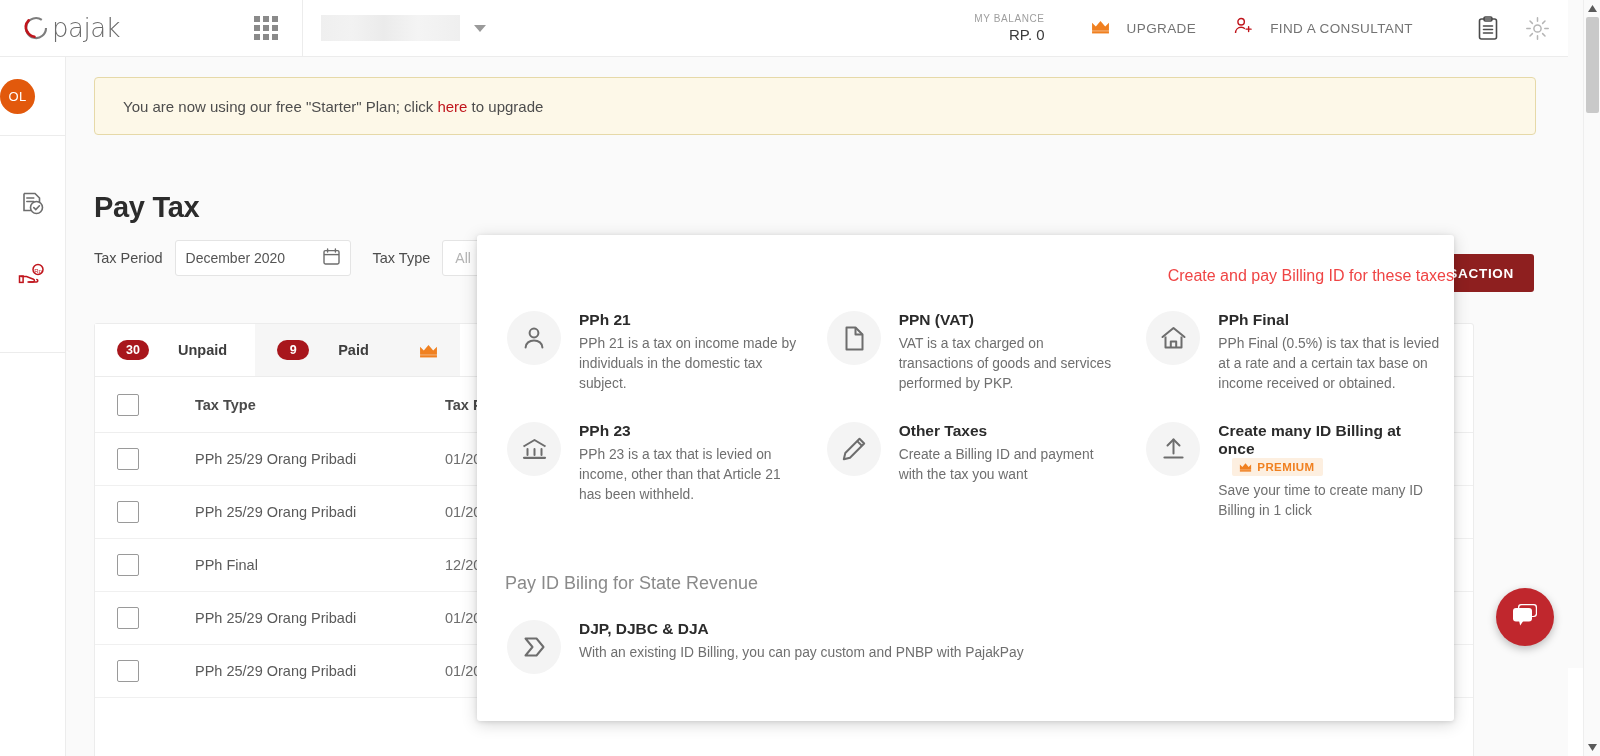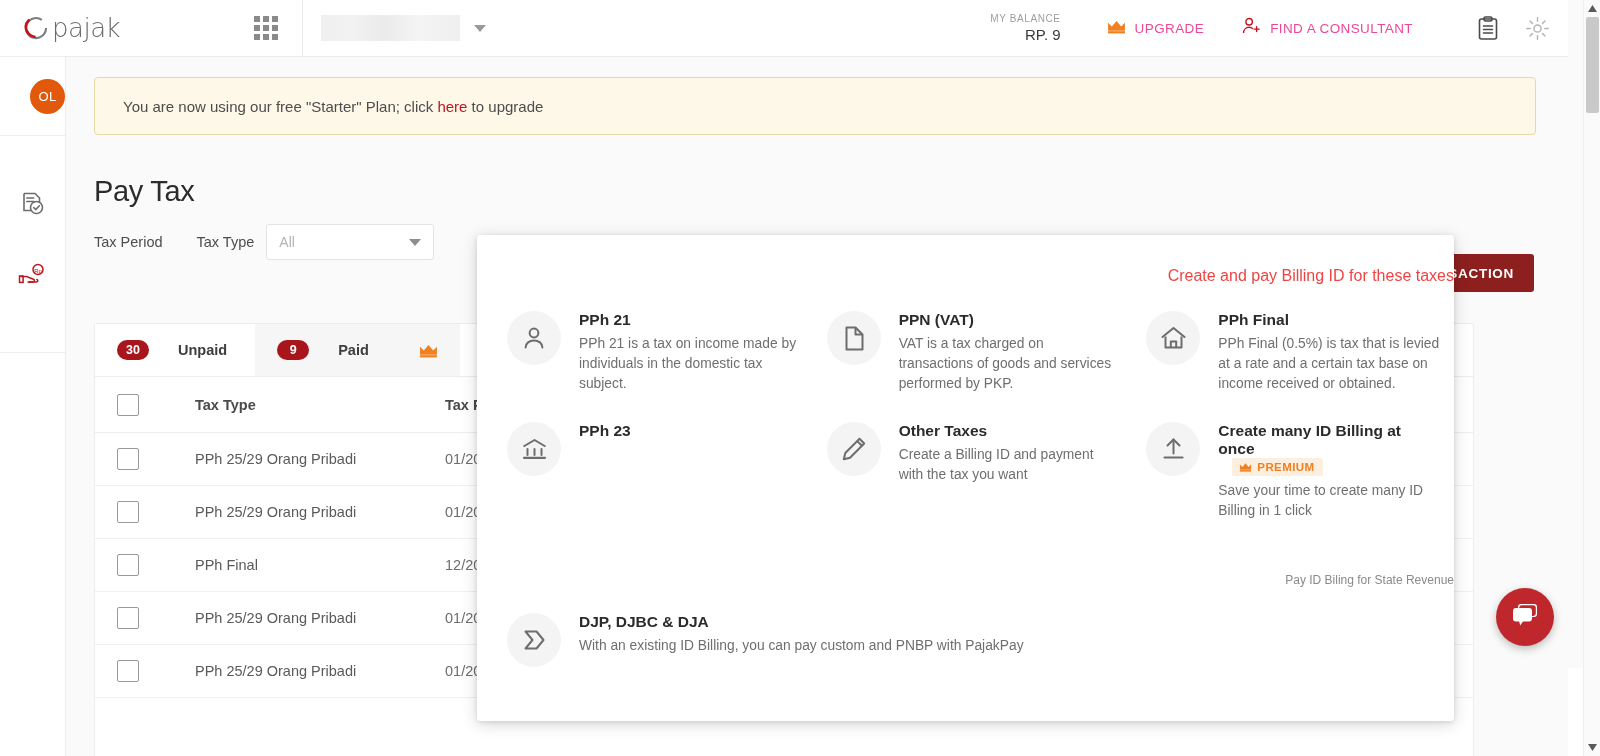--- a/index.html
+++ b/index.html
@@ -29,45 +29,45 @@
                     display: flex; align-items: center; cursor: pointer; }
   .company-blank { width: 140px; height: 26px;
      background: linear-gradient(90deg,#efefef 0%,#f2f2f2 22%,#ebebeb 45%,#f4f4f4 70%,#efefef 100%); }
   .caret-down { width: 0; height: 0; border-left: 6px solid transparent;
                 border-right: 6px solid transparent; border-top: 7px solid #9a9a9a; margin-left: 14px; }
   .header-right { margin-left: auto; display: flex; align-items: center; padding-right: 18px; }
   .balance { text-align: right; margin-right: 46px; }
   .balance-label { font-size: 10px; color: #9e9e9e; letter-spacing: 0.6px; }
   .balance-value { font-size: 15px; color: #3a3a3a; margin-top: 2px; }
   .hdr-action { display: flex; align-items: center; margin-right: 38px; cursor: pointer; }
-  .hdr-action span.txt { font-size: 13.5px; color: #ec4899; letter-spacing: 0.4px; margin-left: 9px; }
+  .hdr-action span.txt { font-size: 13.5px; color: #737373; letter-spacing: 0.4px; margin-left: 17px; }
   .hdr-icon-btn { margin-left: 26px; cursor: pointer; display:flex; align-items:center; }
 
   
   .rail { position: absolute; top: 57px; left: 0; width: 66px; height: 699px;
           background: #ffffff; border-right: 1px solid #ececec; z-index: 30; }
   .rail-top { height: 79px; border-bottom: 1px solid #ececec; display: flex;
-              align-items: center; justify-content: flex-end; }
+              align-items: center; justify-content: flex-start; }
   .avatar { width: 35px; height: 35px; border-radius: 50%; background: #e2590c;
             color: #fff; font-size: 13px; display: flex; align-items: center;
             justify-content: center; letter-spacing: .3px; cursor: pointer; }
   .rail-items { padding-top: 36px; }
   .rail-item { height: 70px; display: flex; align-items: center; justify-content: center; cursor: pointer; }
   .rail-divider { margin-top: 40px; height: 1px; background: #ececec; }
 
   
   .main { position: absolute; top: 57px; left: 66px; width: 1502px; height: 699px; background: #fafafa; }
 
   .banner { margin: 20px 32px 0 28px; height: 58px; background: #fdf8e8;
             border: 1px solid #e6d9a8; border-radius: 4px; display: flex; align-items: center;
             padding-left: 28px; }
   .banner-txt { font-size: 15px; color: #4d4d4d; }
   .banner-link { color: #c0151c; cursor: pointer; }
 
-  .page-title { margin: 40px 0 0 28px; font-size: 29px; color: #2c2c2c; font-weight: 400; letter-spacing:-.3px;}
+  .page-title { margin: 56px 0 0 28px; font-size: 29px; color: #2c2c2c; font-weight: 700; letter-spacing:-.3px;}
 
   .filters { display: flex; align-items: center; margin: 16px 0 0 28px; position: relative; }
   .flt-label { font-size: 14.5px; color: #4d4d4d; margin-right: 12px; }
   .period-box { width: 176px; height: 36px; background: #fff; border: 1px solid #e4e4e4;
                 border-radius: 3px; display: flex; align-items: center; padding: 0 10px;
                 justify-content: space-between; cursor: pointer; }
   .period-val { font-size: 14px; color: #555; }
   .taxtype-box { width: 168px; height: 36px; background: #fff; border: 1px solid #e4e4e4;
                  border-radius: 3px; display: flex; align-items: center; padding: 0 12px;
                  justify-content: space-between; cursor: pointer; margin-left: 0; }
@@ -119,21 +119,21 @@
   .card-ico { width: 54px; height: 54px; border-radius: 50%; background: #f4f4f4;
               display: flex; align-items: center; justify-content: center; flex: none; }
   .card-body { margin-left: 18px; }
   .card-title { font-size: 15.5px; color: #2b2b2b; font-weight: 700; display: flex;
                 align-items: center; flex-wrap: wrap; }
   .card-desc { font-size: 13.8px; color: #6f6f6f; line-height: 1.45; margin-top: 5px; }
   .premium { background: #fdefe0; color: #f08020; font-size: 11.5px; font-weight: 700;
              padding: 3px 9px 3px 7px; border-radius: 2px; margin-left: 14px; letter-spacing: .4px;
              display: inline-flex; align-items: center; }
   .premium svg { margin-right: 5px; }
-  .panel-sub { font-size: 12px; color: #8a8a8a; padding: 24px 0 0 28px; text-align: right; }
+  .panel-sub { font-size: 18px; color: #8a8a8a; padding: 24px 0 0 28px; }
   .bottom-card { display: flex; padding: 26px 0 0 30px; }
 
   
   .chat-fab { position: absolute; right: 46px; bottom: 22px; width: 58px; height: 58px;
               border-radius: 50%; background: #c0272d; display: flex; align-items: center;
               justify-content: center; cursor: pointer; box-shadow: 0 3px 9px rgba(0,0,0,.25); z-index: 50; }
   .scrollbar { position: absolute; right: 0; top: 0; width: 17px; height: 756px;
                background: #fafafa; border-left: 1px solid #eee; z-index: 60; }
   .sb-up, .sb-dn { width: 17px; height: 17px; display: flex; align-items: center; justify-content: center; cursor: pointer; }
   .sb-thumb { position: absolute; top: 17px; left: 2px; width: 13px; height: 96px;
@@ -172,21 +172,21 @@
     <div class="header-sep"></div>
 
     <div class="company-select">
       <div class="company-blank"></div>
       <div class="caret-down"></div>
     </div>
 
     <div class="header-right">
       <div class="balance">
         <div class="balance-label">MY BALANCE</div>
-        <div class="balance-value">RP. 9</div>
+        <div class="balance-value">RP. 0</div>
       </div>
 
       <div class="hdr-action">
         <span>
           <svg width="19" height="15" viewBox="0 0 20 16">
             <path d="M1 4l4 4 5-6 5 6 4-4v8.5H1z" fill="#f08020"></path>
             <rect x="1" y="13" width="18" height="2.4" fill="#f08020"></rect>
           </svg>
         </span>
         <span class="txt">UPGRADE</span>
@@ -257,20 +257,30 @@
   <div class="main">
 
     <div class="banner">
       <div class="banner-txt"><span>You are now using our free "Starter" Plan; click </span><span class="banner-link">here</span><span> to upgrade</span></div>
     </div>
 
     <div class="page-title">Pay Tax</div>
 
     <div class="filters">
       <span class="flt-label">Tax Period</span>
+      <div class="period-box">
+        <span class="period-val">December 2020</span>
+        <span>
+          <svg width="17" height="17" viewBox="0 0 17 17">
+            <rect x="1" y="2.6" width="15" height="13.4" rx="1.4" fill="none" stroke="#6d6d6d" stroke-width="1.4"></rect>
+            <path d="M1 6.6h15" stroke="#6d6d6d" stroke-width="1.4"></path>
+            <path d="M4.6 1v3M12.4 1v3" stroke="#6d6d6d" stroke-width="1.4" stroke-linecap="round"></path>
+          </svg>
+        </span>
+      </div>
       <span class="spacer-tt"></span>
       <span class="flt-label">Tax Type</span>
       <div class="taxtype-box">
         <span class="taxtype-val">All</span>
         <span class="sel-caret"></span>
       </div>
     </div>
 
     <svg class="arrow-a" viewBox="0 0 68 16">
       <defs>
@@ -362,20 +372,21 @@
           <div class="card">
             <div class="card-ico">
               <svg width="27" height="26" viewBox="0 0 27 26">
                 <path d="M2.5 10.5L13.5 4l11 6.5" fill="none" stroke="#6d6d6d" stroke-width="2" stroke-linejoin="round"></path>
                 <path d="M6.5 13v6M13.5 13v6M20.5 13v6" stroke="#6d6d6d" stroke-width="2" stroke-linecap="round"></path>
                 <path d="M3 21.8h21" stroke="#6d6d6d" stroke-width="2.2" stroke-linecap="round"></path>
               </svg>
             </div>
             <div class="card-body">
               <div class="card-title">PPh 23</div>
+              <div class="card-desc">PPh 23 is a tax that is levied on income, other than that Article 21 has been withheld.</div>
             </div>
           </div>
         </div>
 
         <div class="col">
           <div class="card">
             <div class="card-ico">
               <svg width="24" height="27" viewBox="0 0 24 27">
                 <path d="M4.5 2.5h9l7 7v15h-16z" fill="none" stroke="#6d6d6d" stroke-width="2" stroke-linejoin="round"></path>
                 <path d="M13.5 2.5v7h7" fill="none" stroke="#6d6d6d" stroke-width="2" stroke-linejoin="round"></path>

